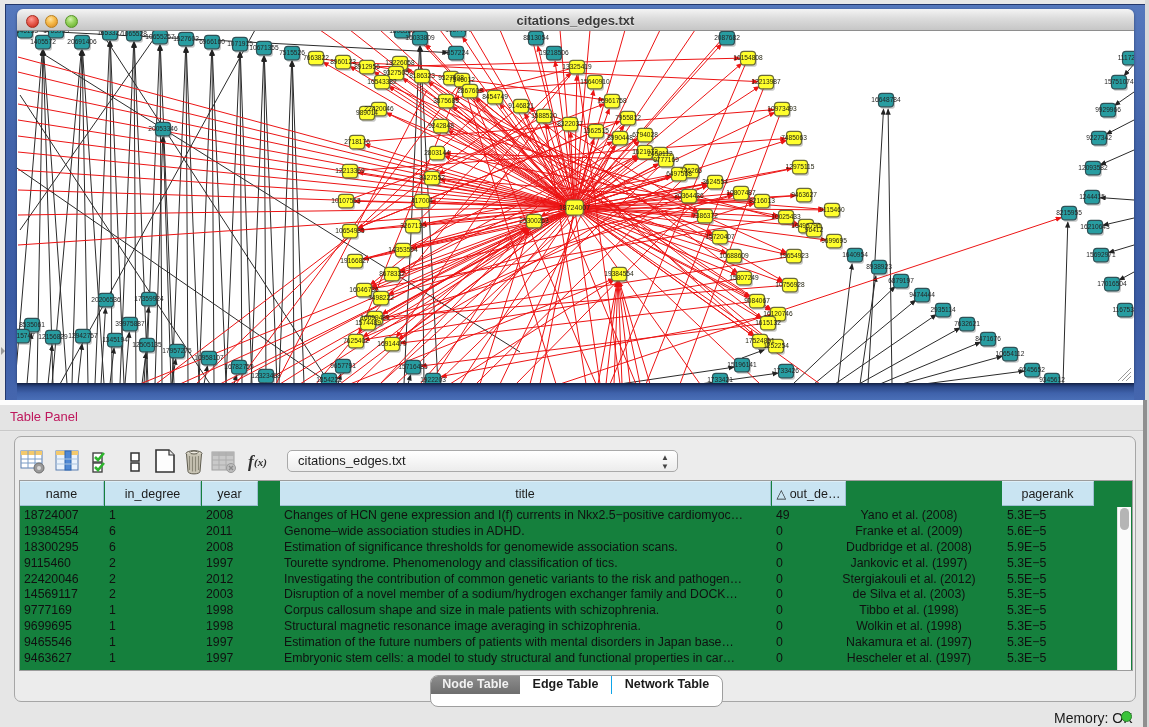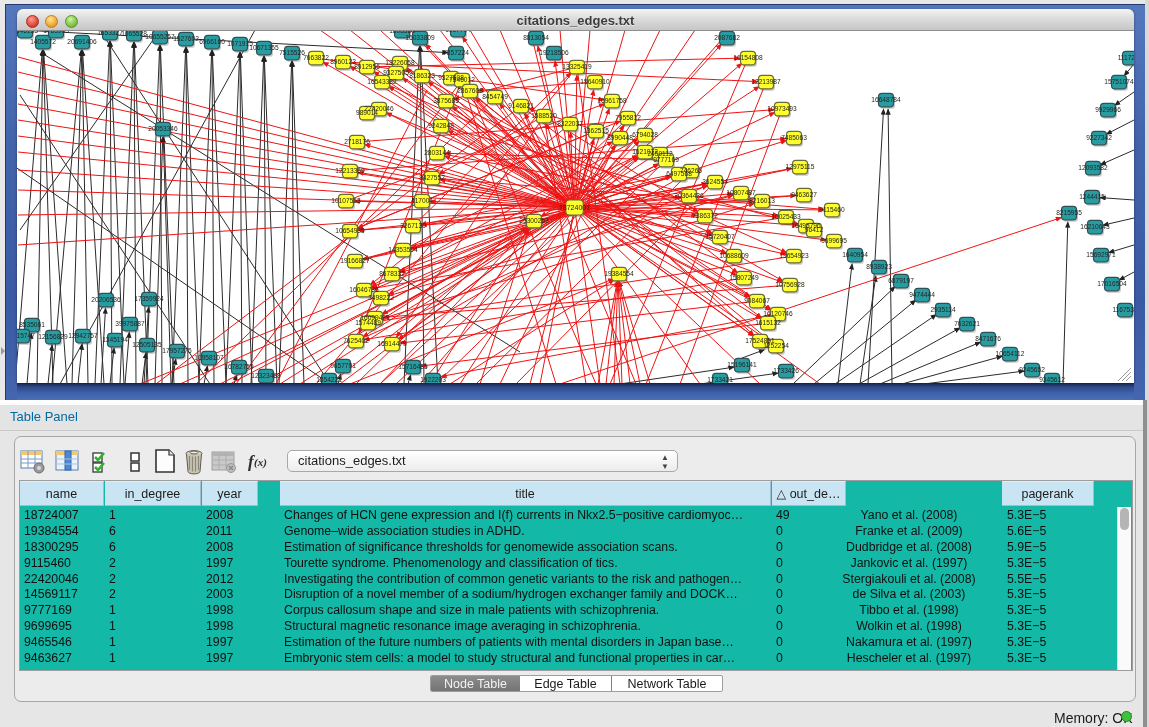--- a/index.html
+++ b/index.html
@@ -18,43 +18,43 @@
 #tl-r{left:8.5px;background:radial-gradient(circle at 40% 30%,#ff9d95 0,#ee6a5e 35%,#d33b2c 75%,#b02a1e 100%);border:.5px solid #a8291d}
 #tl-y{left:28px;background:radial-gradient(circle at 40% 30%,#ffe2a0 0,#f7bd4e 40%,#e1962d 80%,#c9821f 100%);border:.5px solid #b97f1e}
 #tl-g{left:48px;background:radial-gradient(circle at 40% 30%,#d2f3ae 0,#98d45f 40%,#6bb233 85%,#57962a 100%);border:.5px solid #569328}
 #canvas{position:absolute;left:0;top:22px;width:1117px;height:352px;background:#fff;overflow:hidden}
 #rightstrip{position:absolute;left:1145px;top:0;width:4px;height:727px;background:#d9d9d9}
 #rightdark{position:absolute;left:1143px;top:400px;width:4px;height:327px;background:#8f8f8f}
 #whitegap{position:absolute;left:0;top:400px;width:1143px;height:5px;background:#fdfdfd}
 #tpheader{position:absolute;left:0;top:405px;width:1143px;height:26px;
  background:#e4e4e4;
  border-bottom:1px solid #c9c9c9}
-#tpheader .t{position:absolute;left:10px;top:4px;font-size:13px;color:#0369a1}
+#tpheader .t{position:absolute;left:10px;top:4px;font-size:13px;color:#be185d}
 #tpbody{position:absolute;left:0;top:432px;width:1143px;height:295px;background:#e6e6e6}
 #panel{position:absolute;left:14px;top:436px;width:1122px;height:266px;background:#ececec;
  border:1px solid #a6a6a6;border-radius:7px}
 .ticon{position:absolute;top:450px}
 #combo{position:absolute;left:287px;top:450px;width:391px;height:22px;background:linear-gradient(180deg,#ffffff,#ececec);
  border:1px solid #a9a9a9;border-radius:5px;font-size:13px;color:#1c1c1c;line-height:20px;padding-left:10px}
 #combo .arr{position:absolute;right:8px;top:2px;font-size:8px;color:#444;line-height:9px;text-align:center}
-#tbl{position:absolute;left:19px;top:480px;width:1114px;height:191px;background:#14b8a6;border:1px solid #9c9c9c;overflow:hidden}
+#tbl{position:absolute;left:19px;top:480px;width:1114px;height:191px;background:#15803d;border:1px solid #9c9c9c;overflow:hidden}
 #thead{position:absolute;left:0;top:0;height:25px;width:1100px}
 #thead .th{position:absolute;top:0;height:25px;background:#c9e4f2;border-right:1px solid #9dbfd2;
  border-top:1px solid #ddeef7;border-bottom:1px solid #9dbfd2;
  font-size:12.5px;color:#1c1c1c;text-align:center;line-height:24px}
 #tbody{position:absolute;left:0;top:26px;width:1100px}
 .tr{position:relative;height:15.9px;font-size:12.3px;color:#101010;white-space:nowrap}
 .tr div{position:absolute;top:0;line-height:16px;overflow:hidden}
 .c0{left:4px;width:80px}.c1{left:89px;width:90px}.c2{left:186px;width:70px}
 .c3{left:264px;width:487px}.c4{left:756px;width:68px}
 .c5{left:812px;width:154px;text-align:center}.c6{left:987px;width:88px}
 #vscroll{position:absolute;right:1px;top:26px;width:14px;height:164px;background:#fafafa;border-left:1px solid #e0e0e0}
 #vthumb{position:absolute;left:2px;top:1px;width:9px;height:22px;border-radius:5px;background:#b5b5b5}
-#tabs{position:absolute;left:430px;top:675px;height:17px;border:1px solid #9e9e9e;border-radius:2px;
- background:#fff;font-size:12.5px;font-weight:normal;color:#1a1a1a;overflow:hidden}
+#tabs{position:absolute;left:430px;top:675px;height:32px;border:1px solid #9e9e9e;border-radius:8px;
+ background:#fff;font-size:12.5px;font-weight:bold;color:#1a1a1a;overflow:hidden}
 #tabs div{float:left;height:18px;line-height:17px;text-align:center}
 #tab1{width:89px;background:linear-gradient(180deg,#8d8d8d,#6e6e6e);color:#f2f2f2}
 #tab2{width:92px;border-right:1px solid #0ea5e9}
 #tab3{width:110px}
 #mem{position:absolute;left:1054px;top:710px;font-size:14px;color:#1a1a1a}
 #memdot{position:absolute;left:1121px;top:711px;width:11px;height:11px;border-radius:50%;
  background:#3bc43b;border:1px solid #2a7d2a}
 </style></head><body>
 <div id="frame"></div>
 <svg style="position:absolute;left:0;top:346px" width="6" height="10" viewBox="0 0 6 10">
@@ -893,21 +893,21 @@
         <div class="c4">0</div>
         <div class="c5">Jankovic et al. (1997)</div>
         <div class="c6">5.3E−5</div>
       </div>
 <div class="tr">
         <div class="c0">22420046</div>
         <div class="c1">2</div>
         <div class="c2">2012</div>
         <div class="c3">Investigating the contribution of common genetic variants to the risk and pathogen…</div>
         <div class="c4">0</div>
-        <div class="c5">Stergiakouli et al. (2008)</div>
+        <div class="c5">Stergiakouli et al. (2012)</div>
         <div class="c6">5.5E−5</div>
       </div>
 <div class="tr">
         <div class="c0">14569117</div>
         <div class="c1">2</div>
         <div class="c2">2003</div>
         <div class="c3">Disruption of a novel member of a sodium/hydrogen exchanger family and DOCK…</div>
         <div class="c4">0</div>
         <div class="c5">de Silva et al. (2003)</div>
         <div class="c6">5.3E−5</div>

